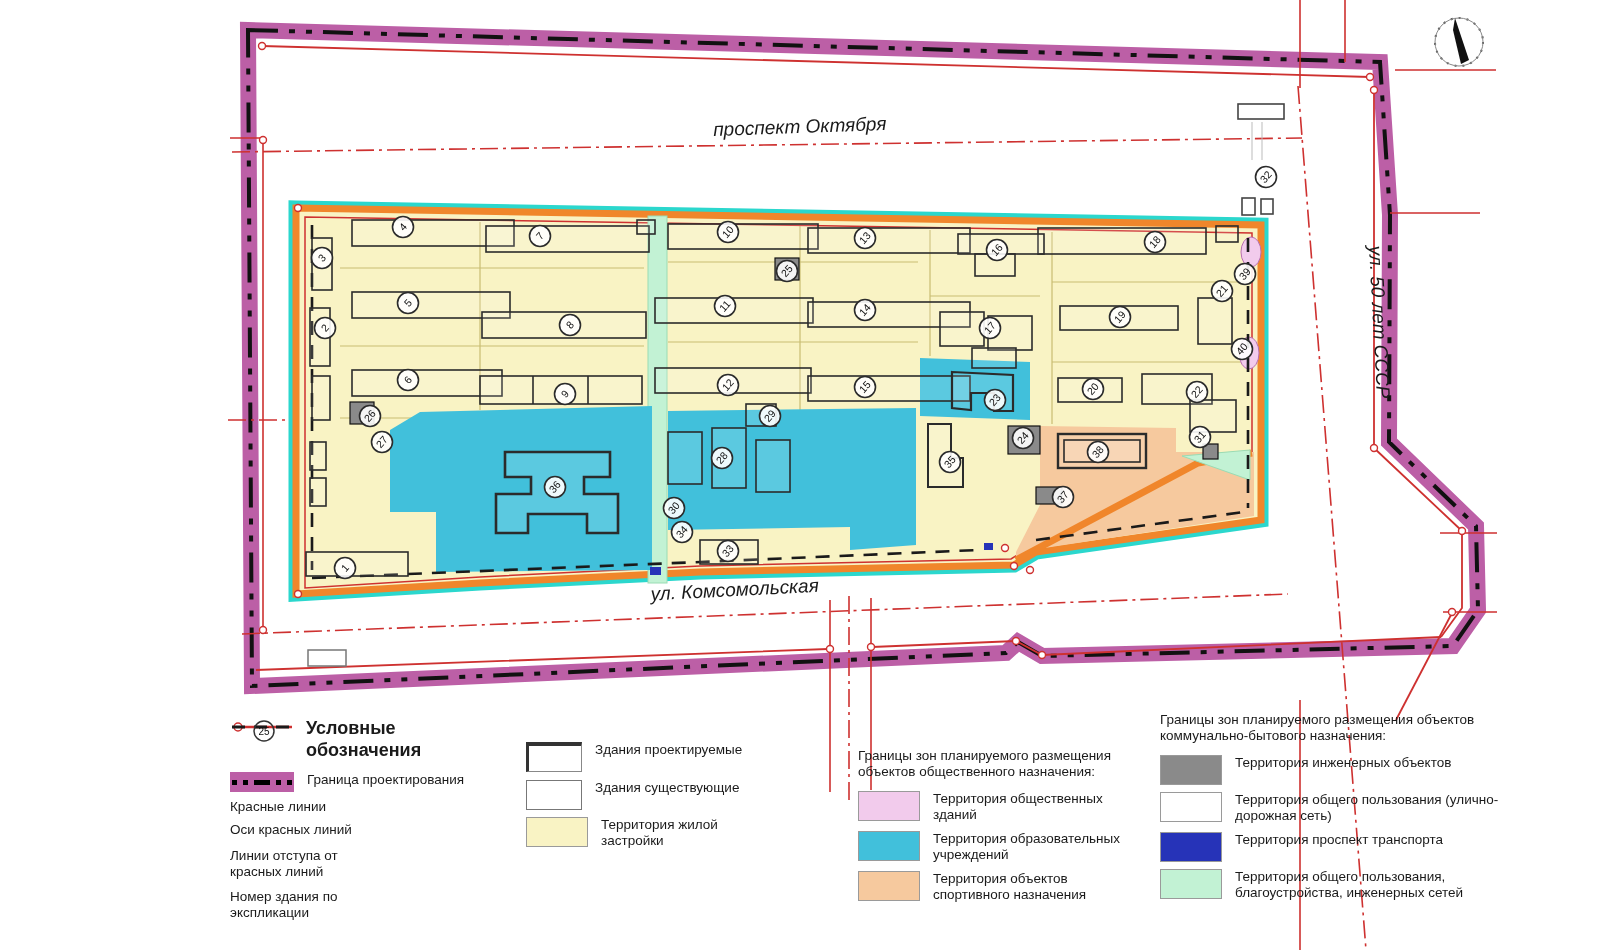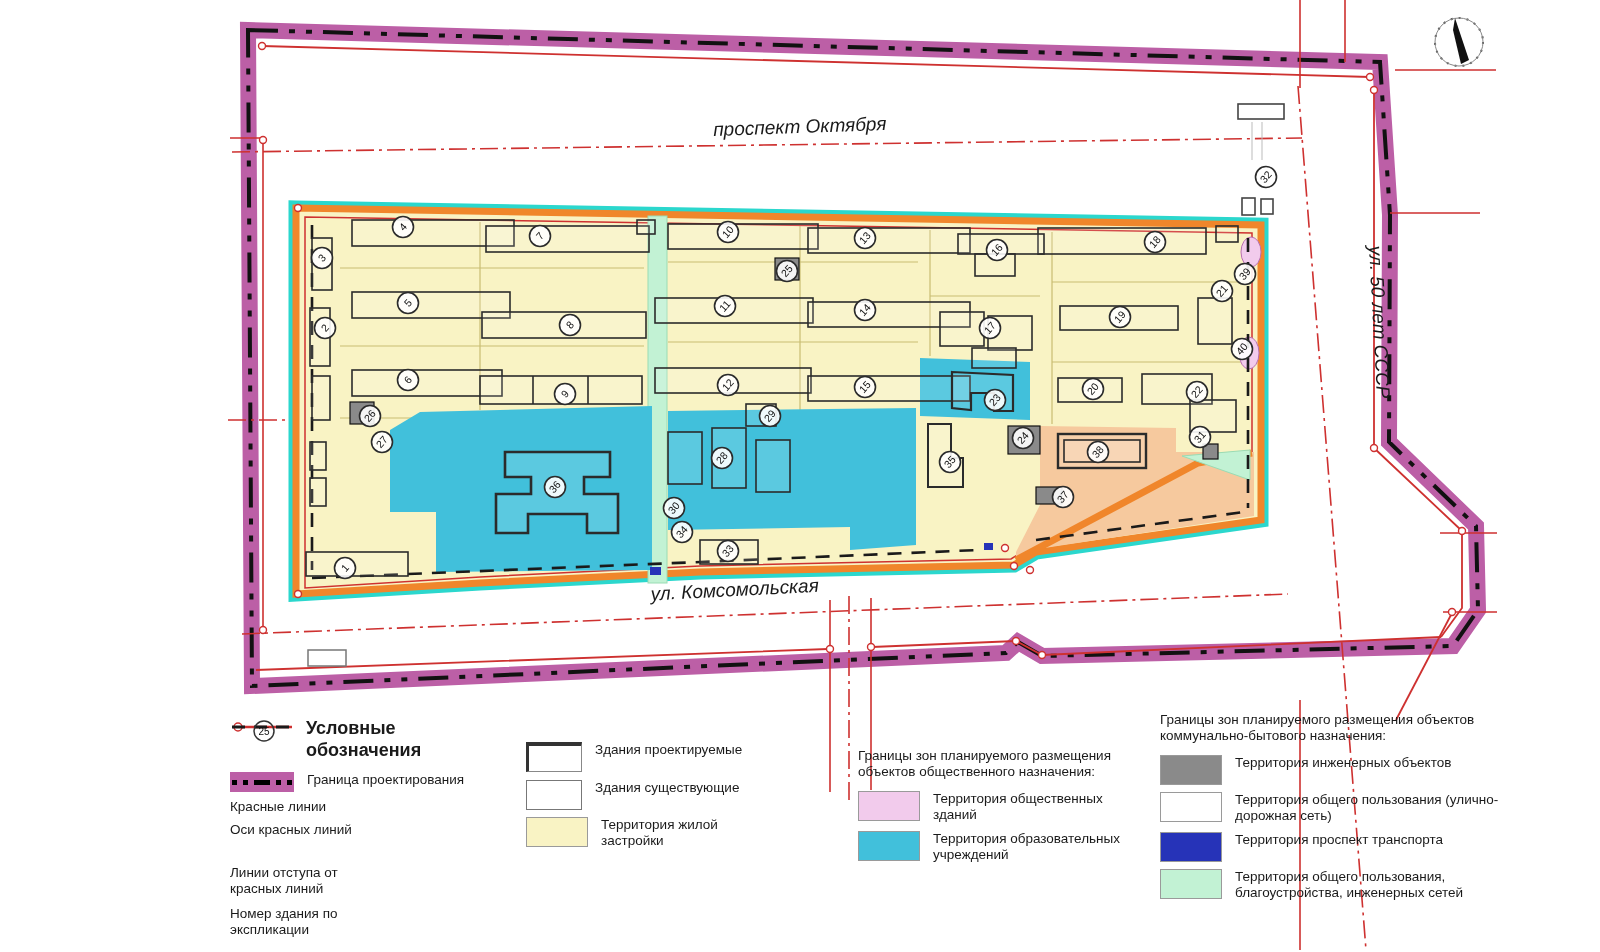--- a/index.html
+++ b/index.html
@@ -299,21 +299,21 @@
       <div class="lbl">Красные линии</div>
     </div>
 
     <div class="lrow">
       <svg class="sw" width="64" height="18">
         <line x1="2" y1="9" x2="62" y2="9" stroke="#CE3130" stroke-width="2" stroke-dasharray="16 5 2 5"></line>
       </svg>
       <div class="lbl">Оси красных линий</div>
     </div>
 
-    <div class="lrow top" style="margin-top:26px;">
+    <div class="lrow top" style="margin-top:9px;">
       <svg class="sw" width="64" height="18">
         <line x1="2" y1="9" x2="62" y2="9" stroke="#1a1a1a" stroke-width="3" stroke-dasharray="13 9"></line>
       </svg>
       <div class="lbl" style="max-width:150px;">Линии отступа от красных линий</div>
     </div>
 
     <div class="lrow top" style="margin-top:8px;">
       <svg class="sw" width="64" height="26">
         <circle cx="34" cy="13" r="10" fill="none" stroke="#333" stroke-width="1.5"></circle>
         <text x="34" y="17" text-anchor="middle" font-size="10" fill="#111">25</text>
@@ -340,20 +340,24 @@
   <div class="legend-col" style="left:858px;top:748px;width:300px;">
     <div class="group-title" style="margin-top:0;max-width:300px;">Границы зон планируемого размещения объектов общественного назначения:</div>
     <div class="lrow">
       <div class="sw swatch" style="background: rgb(242, 203, 236);"></div>
       <div class="lbl" style="max-width:200px;">Территория общественных зданий</div>
     </div>
     <div class="lrow">
       <div class="sw swatch" style="background: rgb(65, 192, 219);"></div>
       <div class="lbl" style="max-width:220px;">Территория образовательных учреждений</div>
     </div>
+    <div class="lrow">
+      <div class="sw swatch" style="background: rgb(246, 201, 158);"></div>
+      <div class="lbl" style="max-width:200px;">Территория объектов спортивного назначения</div>
+    </div>
   </div>
 
   <div class="legend-col" style="left:1140px;top:712px;width:340px;margin-left:20px;">
     <div class="group-title" style="margin-top:0;max-width:340px;">Границы зон планируемого размещения объектов коммунально-бытового назначения:</div>
     <div class="lrow">
       <div class="sw swatch" style="background: rgb(138, 138, 138);"></div>
       <div class="lbl wide">Территория инженерных объектов</div>
     </div>
     <div class="lrow">
       <div class="sw swatch" style="background: rgb(255, 255, 255);"></div>

